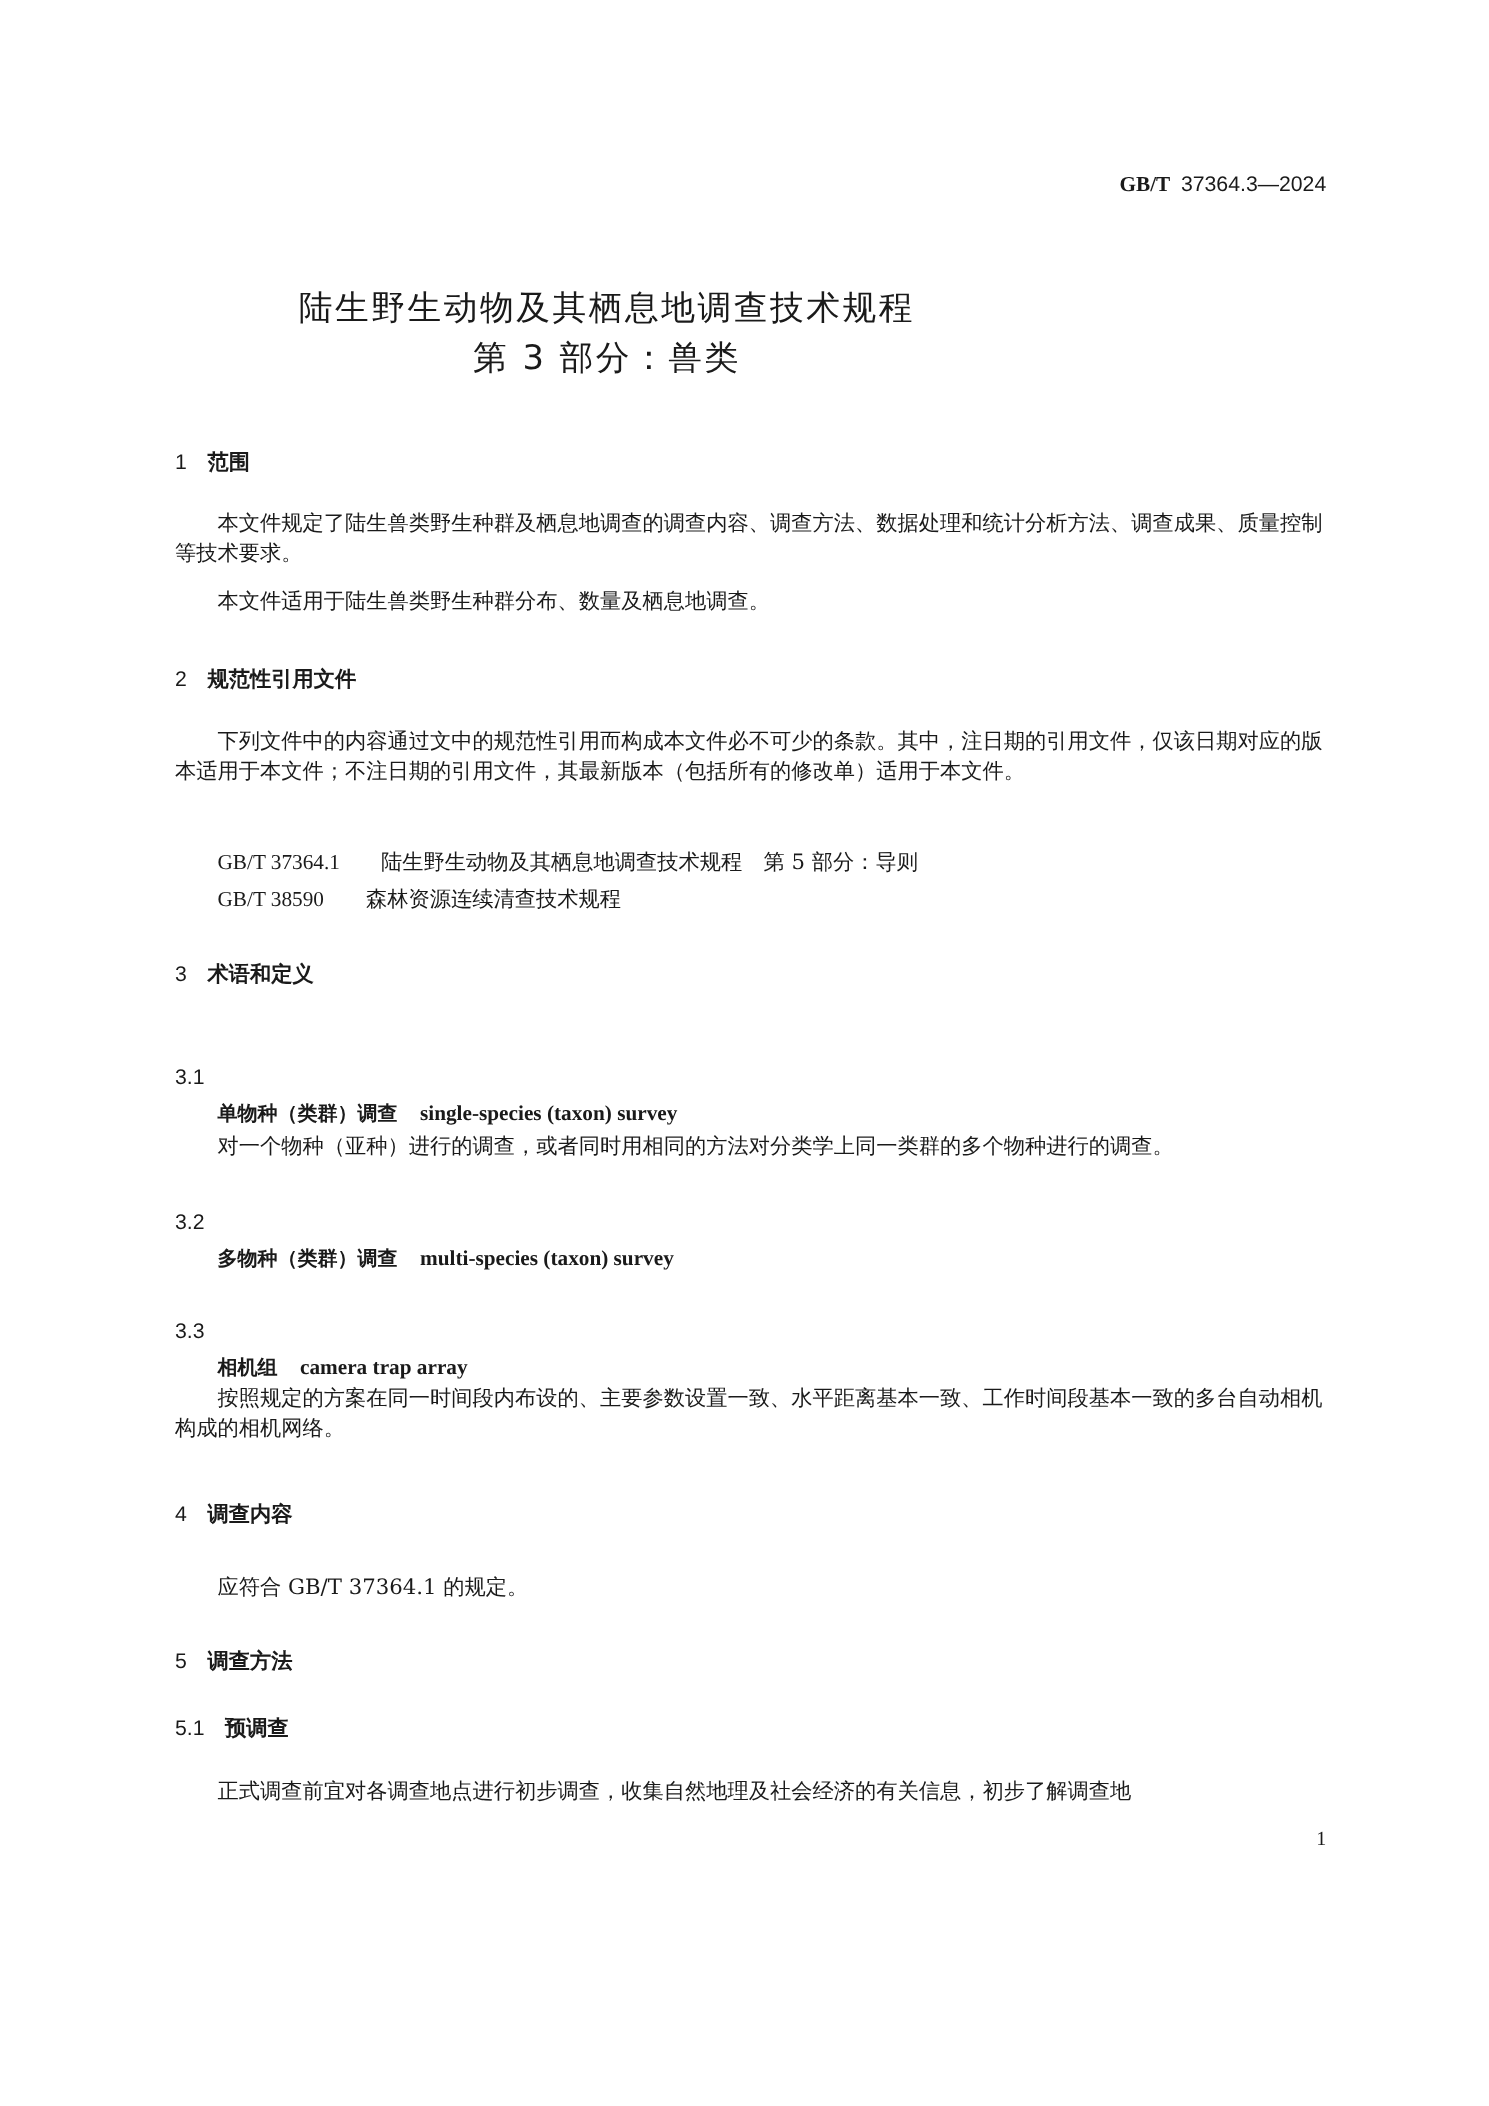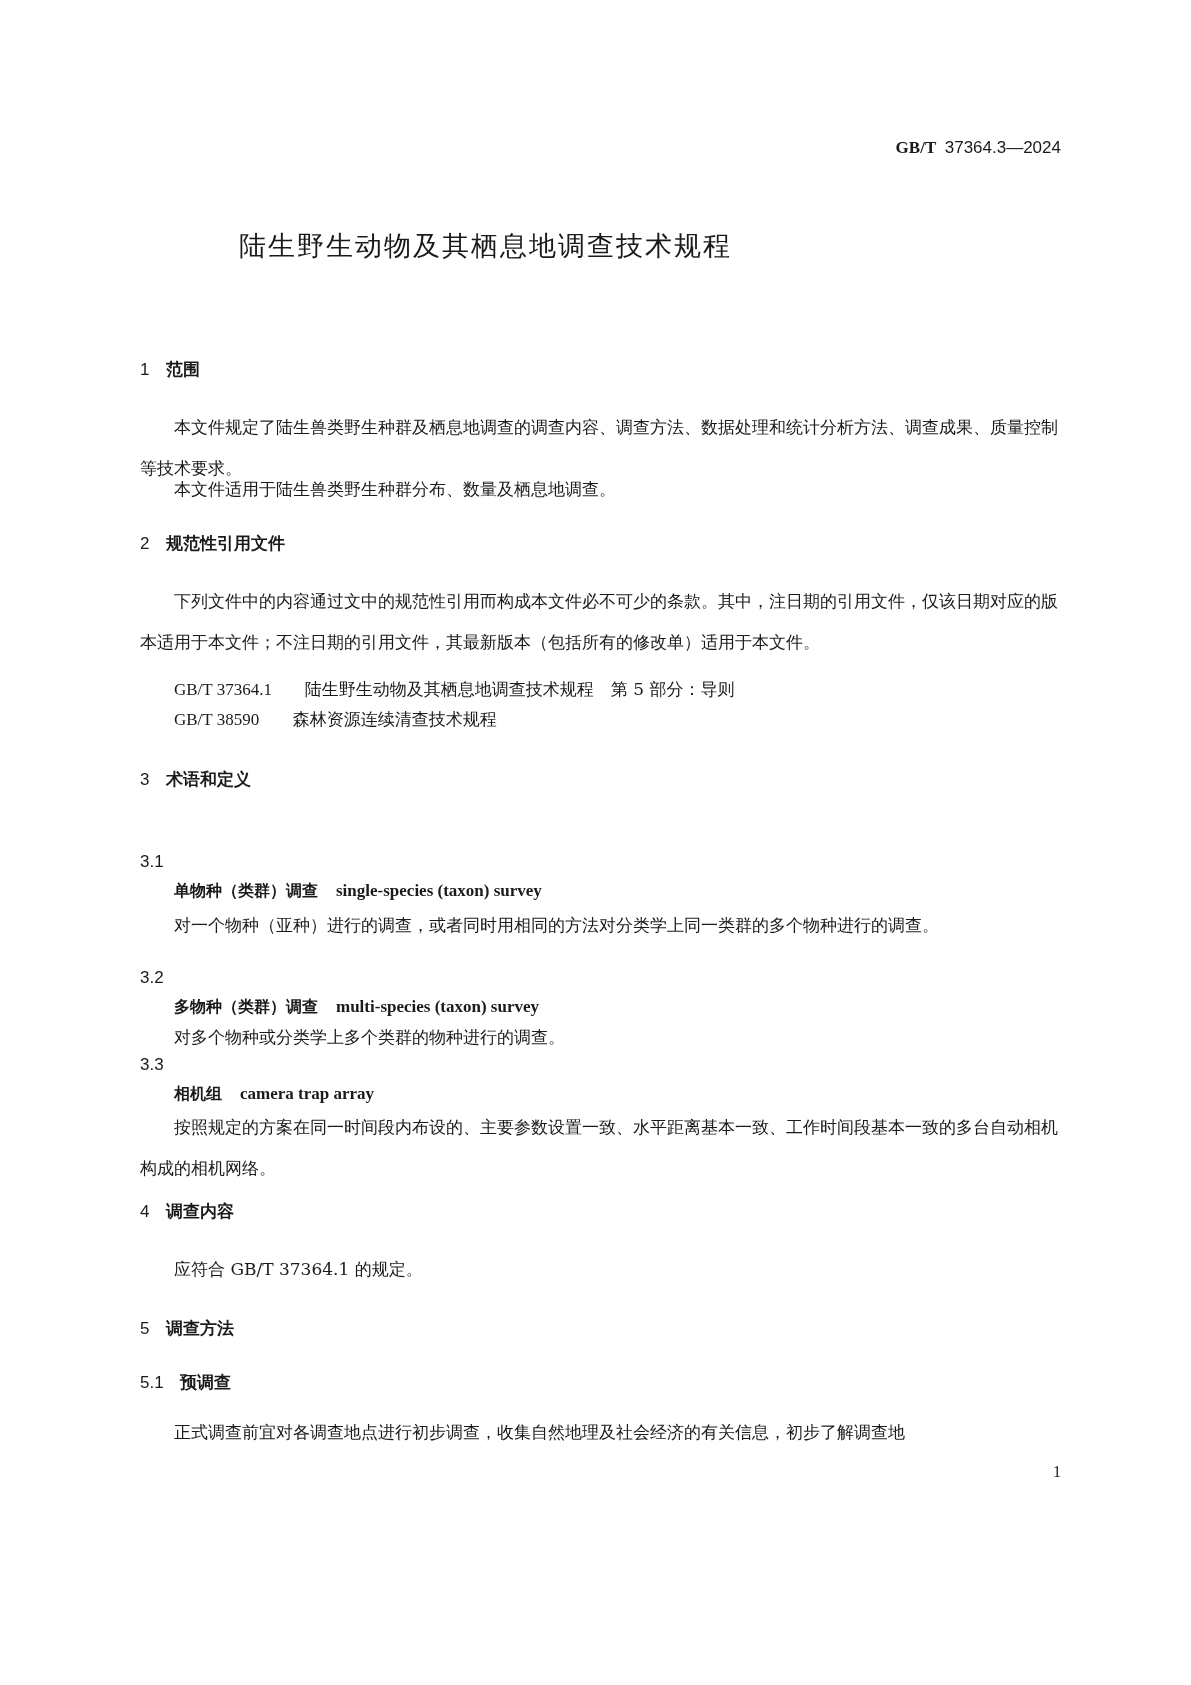--- a/index.html
+++ b/index.html
@@ -6,40 +6,41 @@
     body { width: 1191px; height: 1685px; position: relative; overflow: hidden; color: #1a1a1a; }
     .page { position: absolute; left: 0; top: 0; width: 1191px; height: 1685px; background: #ffffff; }
     .abs { position: absolute; white-space: nowrap; }
     .std-code { right: 130px; top: 138px; font-size: 17px; }
     .std-code .code-prefix { font-family: "Liberation Serif", serif; font-weight: bold; }
     .std-code .code-num { font-family: "Liberation Sans", sans-serif; }
     .title { left: 0; width: 971px; text-align: center; font-family: "DejaVu Sans", sans-serif; font-size: 27px; letter-spacing: 2px; }
     .heading { font-family: "DejaVu Sans", sans-serif; font-size: 17px; font-weight: bold; left: 140px; }
     .heading .num { display: inline-block; width: 26px; font-family: "Liberation Sans", sans-serif; font-weight: normal; }
     .subheading .num { width: 40px; }
-    .para { font-family: Liberation Serif, serif; font-size: 17px; left: 140px; width: 918px; white-space: normal; line-height: 41px; text-align: justify; }
+    .para { font-family: Liberation Serif, serif; font-size: 17px; left: 140px; width: 918px; white-space: normal; line-height: 24px; text-align: justify; }
     .para.indent { text-indent: 34px; }
     .line { font-family: "DejaVu Serif", serif; font-size: 17px; left: 174px; }
     .line .ref-code { display: inline-block; min-width: 120px; font-family: "Liberation Serif", serif; }
     .term-num { left: 140px; font-family: "Liberation Sans", sans-serif; font-size: 17px; }
     .term { left: 174px; font-family: "DejaVu Sans", sans-serif; font-weight: bold; font-size: 16px; }
     .term .en { font-family: "Liberation Serif", serif; font-weight: bold; font-size: 17px; margin-left: 18px; }
     .page-num { right: 130px; top: 1530px; font-family: "Liberation Serif", serif; font-size: 16px; }
   </style>
 </head>
 <body>
 
 <div class="page">
 
   <div class="abs std-code">
     <span class="code-prefix">GB/T</span>&nbsp;
     <span class="code-num">37364.3—2024</span>
   </div>
 
   <div class="abs title" style="top:228px;">陆生野生动物及其栖息地调查技术规程</div>
+  <div class="abs title" style="top:268px;">第 3 部分：兽类</div>
 
   <div class="abs heading" style="top:358px;">
     <span class="num">1</span><span>范围</span>
   </div>
   <div class="abs para indent" style="top:407px;">本文件规定了陆生兽类野生种群及栖息地调查的调查内容、调查方法、数据处理和统计分析方法、调查成果、质量控制等技术要求。</div>
   <div class="abs para indent" style="top:469px;">本文件适用于陆生兽类野生种群分布、数量及栖息地调查。</div>
 
   <div class="abs heading" style="top:532px;">
     <span class="num">2</span><span>规范性引用文件</span>
   </div>
@@ -58,21 +59,20 @@
   <div class="abs term-num" style="top:852px;">3.1</div>
   <div class="abs term" style="top:881px;">
     <span>单物种（类群）调查</span><span class="en">single-species (taxon) survey</span>
   </div>
   <div class="abs para indent" style="top:905px;">对一个物种（亚种）进行的调查，或者同时用相同的方法对分类学上同一类群的多个物种进行的调查。</div>
 
   <div class="abs term-num" style="top:968px;">3.2</div>
   <div class="abs term" style="top:997px;">
     <span>多物种（类群）调查</span><span class="en">multi-species (taxon) survey</span>
   </div>
-  <div class="abs line" style="top:1026px;">对多个物种或分类学上多个类群的物种进行的调查。</div>
 
   <div class="abs term-num" style="top:1055px;">3.3</div>
   <div class="abs term" style="top:1084px;">
     <span>相机组</span><span class="en">camera trap array</span>
   </div>
   <div class="abs para indent" style="top:1107px;">按照规定的方案在同一时间段内布设的、主要参数设置一致、水平距离基本一致、工作时间段基本一致的多台自动相机构成的相机网络。</div>
 
   <div class="abs heading" style="top:1200px;">
     <span class="num">4</span><span>调查内容</span>
   </div>

